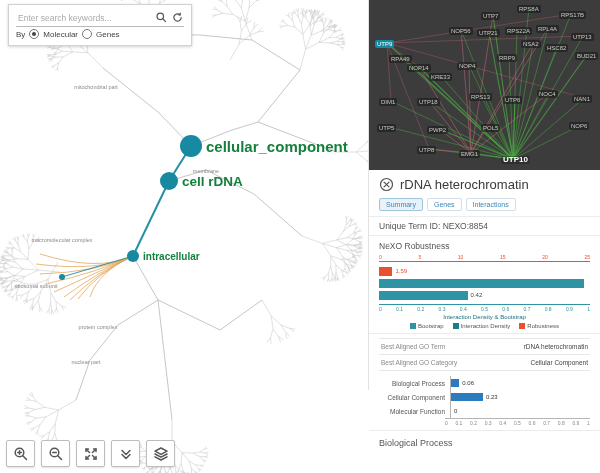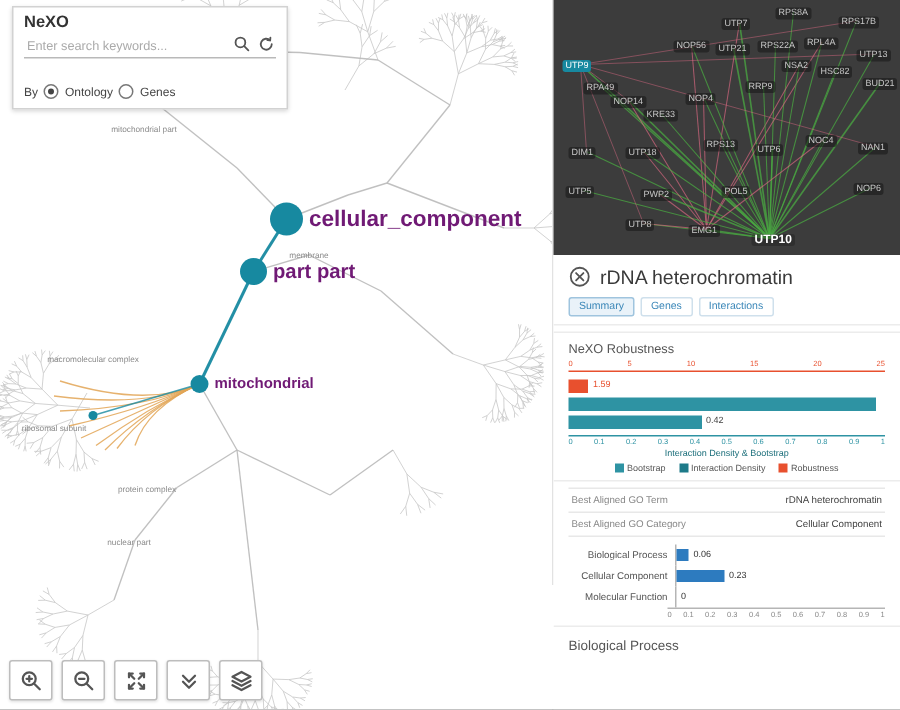--- a/index.html
+++ b/index.html
@@ -2,32 +2,32 @@
 <html><head>
 <meta charset="utf-8">
 <style>
   html,body{margin:0;padding:0;background:#888;}
   .app{position:relative;width:600px;height:473px;background:#fff;overflow:hidden;
        font-family:"Liberation Sans",sans-serif;}
   
   .canvas{position:absolute;left:0;top:0;width:368px;height:473px;background:#fff;}
   #tree-svg{position:absolute;left:0;top:0;}
   #tree-labels span{position:absolute;white-space:nowrap;}
-  .tree-major{color:#701a75;font-weight:600;transform:translateY(-50%);}
+  .tree-major{color:#15803d;font-weight:600;transform:translateY(-50%);}
   .tree-minor{color:#8a8a8a;font-size:5.5px;transform:translate(-50%,-50%);}
   
   .search-card{position:absolute;left:8px;top:4px;width:168px;background:#fff;
        border:1px solid #d2d2d2;box-shadow:0 1px 3px rgba(0,0,0,.18);padding:4px 7px 6px;z-index:6;}
   .search-title{font-size:11px;font-weight:bold;color:#333;}
   .search-row{display:flex;align-items:center;border-bottom:1px solid #b9b9b9;margin-top:2px;padding-bottom:2px;gap:3px;}
   .search-row input{border:none;outline:none;font-size:8.5px;flex:1;min-width:0;color:#333;
        font-family:"Liberation Sans",sans-serif;background:transparent;}
   .search-row input::placeholder{color:#aaa;}
   .sicon{width:13px;height:13px;display:inline-flex;cursor:pointer;}
-  .by-row{display:flex;align-items:center;gap:4px;font-size:8px;color:#444;margin-top:17px;}
+  .by-row{display:flex;align-items:center;gap:4px;font-size:8px;color:#444;margin-top:2px;}
   .radio{width:8px;height:8px;border:1px solid #777;border-radius:50%;display:inline-block;position:relative;cursor:pointer;}
   .radio.sel::after{content:"";position:absolute;left:1.5px;top:1.5px;width:4px;height:4px;border-radius:50%;background:#444;}
   
   .zoom-bar{position:absolute;left:6px;bottom:6px;display:flex;gap:6px;z-index:6;}
   .zbtn{width:27px;height:25px;background:#fff;border:1px solid #bdbdbd;border-radius:2px;
         display:flex;align-items:center;justify-content:center;cursor:pointer;box-shadow:0 1px 2px rgba(0,0,0,.12);}
   .icon{stroke:#555;fill:none;stroke-width:1.5;stroke-linecap:round;stroke-linejoin:round;}
   
   .right-col{position:absolute;left:368px;top:0;width:232px;height:390px;border-left:1px solid #e2e2e2;box-sizing:border-box;}
   .network-panel{position:relative;width:100%;height:170px;background:#3c3c3c;overflow:hidden;}
@@ -1094,51 +1094,50 @@
         <line x1="191" y1="146" x2="169" y2="181" stroke="#1789a0" stroke-width="2" stroke-opacity="0.95"></line>
         <line x1="169" y1="181" x2="133" y2="256" stroke="#1789a0" stroke-width="2" stroke-opacity="0.95"></line>
         <line x1="133" y1="256" x2="62" y2="277" stroke="#1789a0" stroke-width="1.2" stroke-opacity="0.8"></line>
         <circle cx="191" cy="146" r="11" fill="#1789a0"></circle>
         <circle cx="169" cy="181" r="9" fill="#1789a0"></circle>
         <circle cx="133" cy="256" r="6" fill="#1789a0"></circle>
         <circle cx="62" cy="277" r="3" fill="#1789a0"></circle>
       </svg>
     <div id="tree-labels">
         <span class="tree-major" style="left: 206px; top: 146px; font-size: 15px;">cellular_component</span>
-        <span class="tree-major" style="left: 182px; top: 181px; font-size: 13.5px;">part part</span>
-        <span class="tree-major" style="left: 143px; top: 256px; font-size: 10px;">mitochondrial</span>
+        <span class="tree-major" style="left: 182px; top: 181px; font-size: 13.5px;">cell rDNA</span>
+        <span class="tree-major" style="left: 143px; top: 256px; font-size: 10px;">intracellular</span>
         <span class="tree-minor" style="left: 96px; top: 87px;">mitochondrial part</span>
         <span class="tree-minor" style="left: 206px; top: 171px;">membrane</span>
         <span class="tree-minor" style="left: 62px; top: 240px;">macromolecular complex</span>
         <span class="tree-minor" style="left: 36px; top: 286px;">ribosomal subunit</span>
         <span class="tree-minor" style="left: 98px; top: 327px;">protein complex</span>
         <span class="tree-minor" style="left: 86px; top: 362px;">nuclear part</span>
       </div>
 
     <div class="search-card">
-      <div class="search-title">NeXO</div>
       <div class="search-row">
         <input placeholder="Enter search keywords..." style="">
         <span class="sicon">
           <svg class="icon" viewBox="0 0 16 16" width="13" height="13">
               <circle cx="6.5" cy="6.5" r="4"></circle>
               <line x1="9.6" y1="9.6" x2="13" y2="13"></line>
             </svg>
         </span>
         <span class="sicon">
           <svg class="icon" viewBox="0 0 16 16" width="13" height="13">
               <path d="M12.5 8a4.5 4.5 0 1 1-1.3-3.2"></path>
               <polyline points="11.4,2.5 11.2,4.8 8.9,4.6"></polyline>
             </svg>
         </span>
       </div>
       <div class="by-row">
         <span>By</span>
         <span class="radio sel"></span>
-        <span>Ontology</span>
+        <span>Molecular</span>
         <span class="radio"></span>
         <span>Genes</span>
       </div>
     </div>
 
     <div class="zoom-bar">
       <div class="zbtn">
         <svg class="icon" viewBox="0 0 16 16" width="16" height="16">
           <circle cx="6.5" cy="6.5" r="4.3"></circle>
             <line x1="9.8" y1="9.8" x2="13.5" y2="13.5"></line>
@@ -1275,20 +1274,24 @@
         <span class="dp-title">rDNA heterochromatin</span>
       </div>
 
       <div class="tabs" id="tabs">
           <div class="tab active">Summary</div>
           <div class="tab">Genes</div>
           <div class="tab">Interactions</div>
         </div>
       <hr class="dp-divider">
 
+      <div class="term-id">
+        <span>Unique Term ID:</span>
+        <span>NEXO:8854</span>
+      </div>
       <hr class="dp-divider">
 
       <div class="sec-label">NeXO Robustness</div>
       <div class="chart1" id="chart1">
           <div class="axis top">
             <span>0</span>
             <span>5</span>
             <span>10</span>
             <span>15</span>
             <span>20</span>

